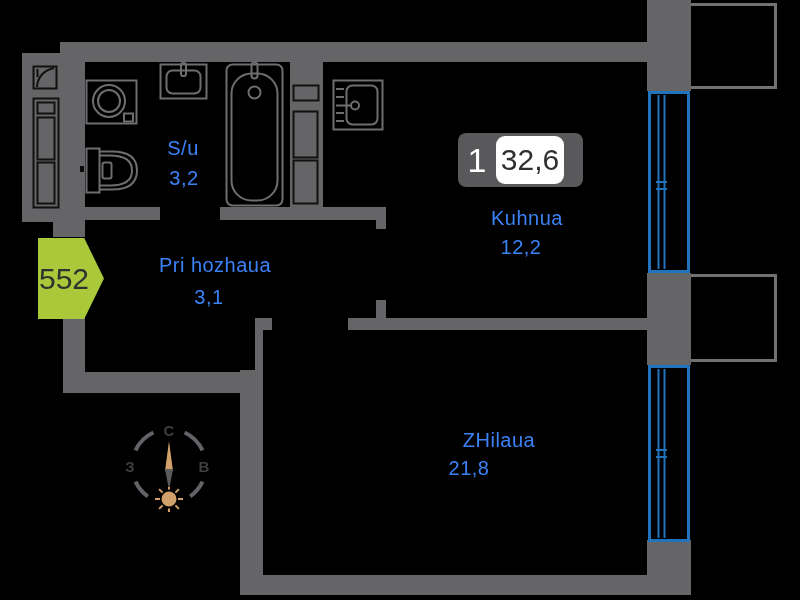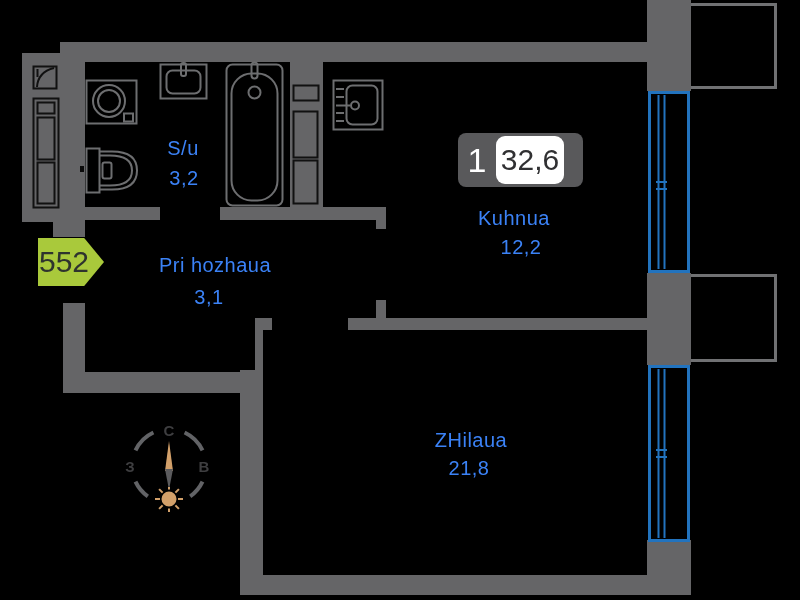--- a/index.html
+++ b/index.html
@@ -2,21 +2,21 @@
 <html><head>
 <meta charset="utf-8">
 <style>
   html,body{margin:0;padding:0;background:#000;}
   #stage{position:relative;width:800px;height:600px;background:#000;overflow:hidden;
          font-family:"Liberation Sans", sans-serif;}
   .wall{position:absolute;background:#656567;}
   svg.lines{position:absolute;left:0;top:0;}
   .lbl{position:absolute;transform:translate(-50%,-50%);color:#3b82f6;font-size:20px;
        white-space:nowrap;letter-spacing:0.5px;}
-  .unit-tag{position:absolute;left:38px;top:238px;width:66px;height:48px;background:#A9C93B;
+  .unit-tag{position:absolute;left:38px;top:238px;width:66px;height:81px;background:#A9C93B;
             clip-path:polygon(0% 0%,70% 0%,100% 50%,70% 100%,0% 100%);
             display:flex;align-items:center;justify-content:center;cursor:pointer;}
   .unit-tag span{font-size:30px;color:#2e332e;padding-right:14px;}
   .badge{position:absolute;left:458px;top:133px;width:125px;height:54px;background:#59595B;
          border-radius:8px;display:flex;align-items:stretch;}
   .badge-rooms{width:38px;display:flex;align-items:center;justify-content:center;
                color:#ffffff;font-size:34px;}
   .badge-area{flex:1;margin:3px 19px 3px 0;background:#ffffff;border-radius:9px;
               display:flex;align-items:center;justify-content:center;color:#303032;font-size:30px;}
   .cdir{position:absolute;transform:translate(-50%,-50%);color:#3e3e40;font-size:15px;
@@ -152,26 +152,26 @@
   </div>
 
   <div class="badge">
     <div class="badge-rooms">1</div>
     <div class="badge-area">32,6</div>
   </div>
 
   <div class="lbl" style="left:183px;top:148px">S/u</div>
   <div class="lbl" style="left:184px;top:178px">3,2</div>
 
-  <div class="lbl" style="left:514px;top:218px">Kuhnua</div>
+  <div class="lbl" style="left:527px;top:218px">Kuhnua</div>
   <div class="lbl" style="left:521px;top:247px">12,2</div>
 
   <div class="lbl" style="left:215px;top:265px">Pri hozhaua</div>
   <div class="lbl" style="left:209px;top:297px">3,1</div>
 
-  <div class="lbl" style="left:471px;top:440px">ZHilaua</div>
+  <div class="lbl" style="left:499px;top:440px">ZHilaua</div>
   <div class="lbl" style="left:469px;top:468px">21,8</div>
 
   <div class="cdir" style="left:169px;top:430px">С</div>
   <div class="cdir" style="left:130px;top:466px">З</div>
   <div class="cdir" style="left:204px;top:466px">В</div>
 
 </div>
 
 </body></html>

